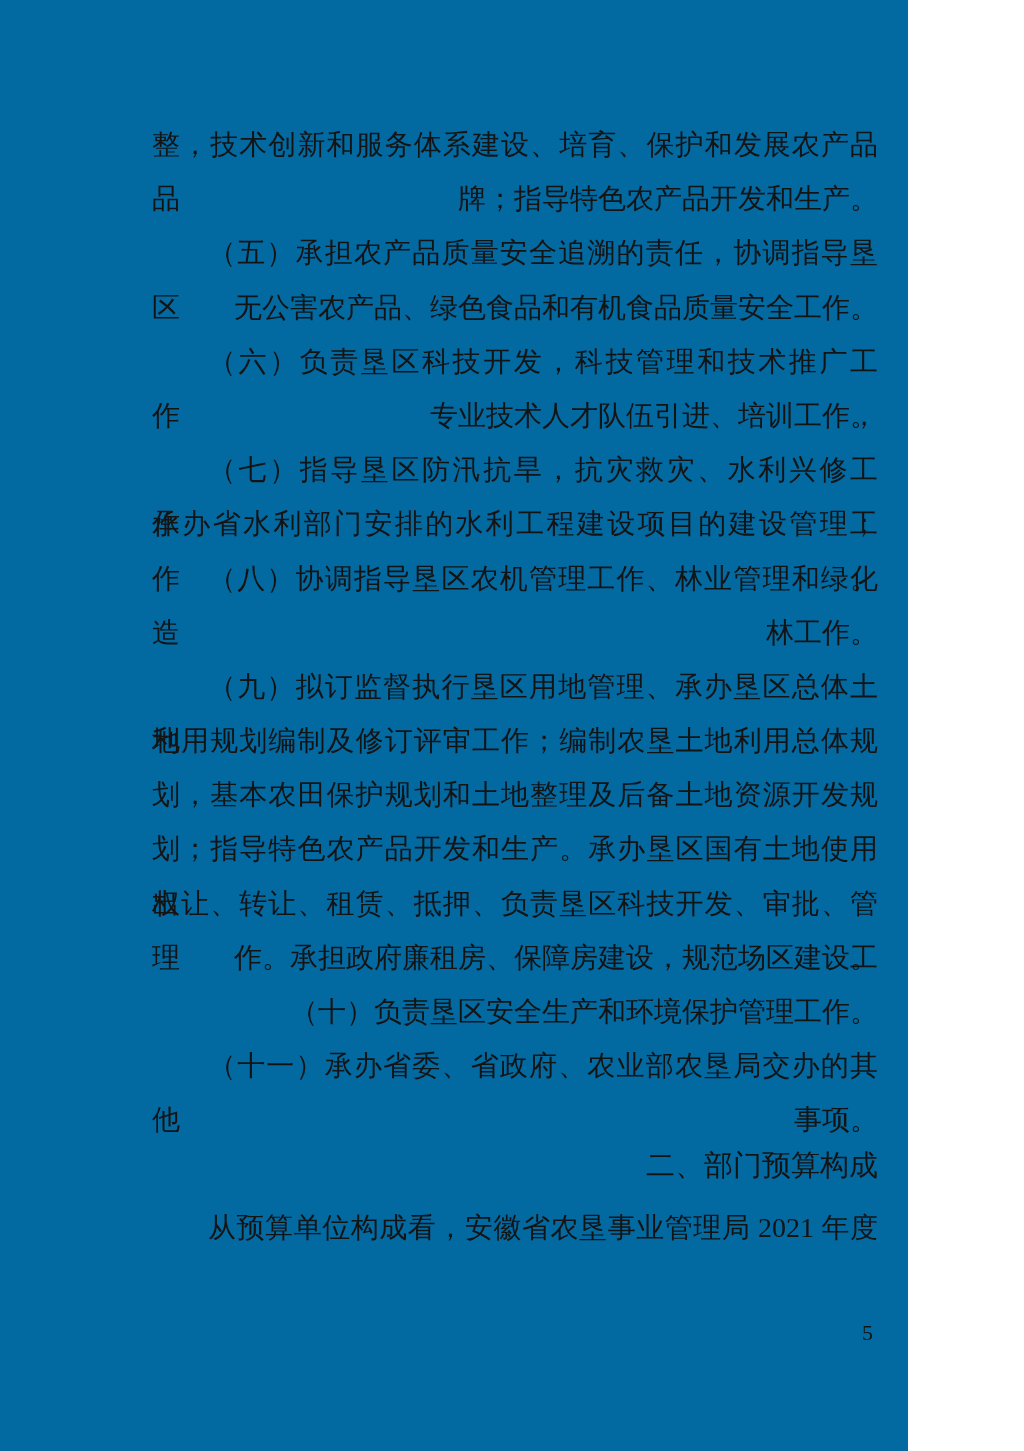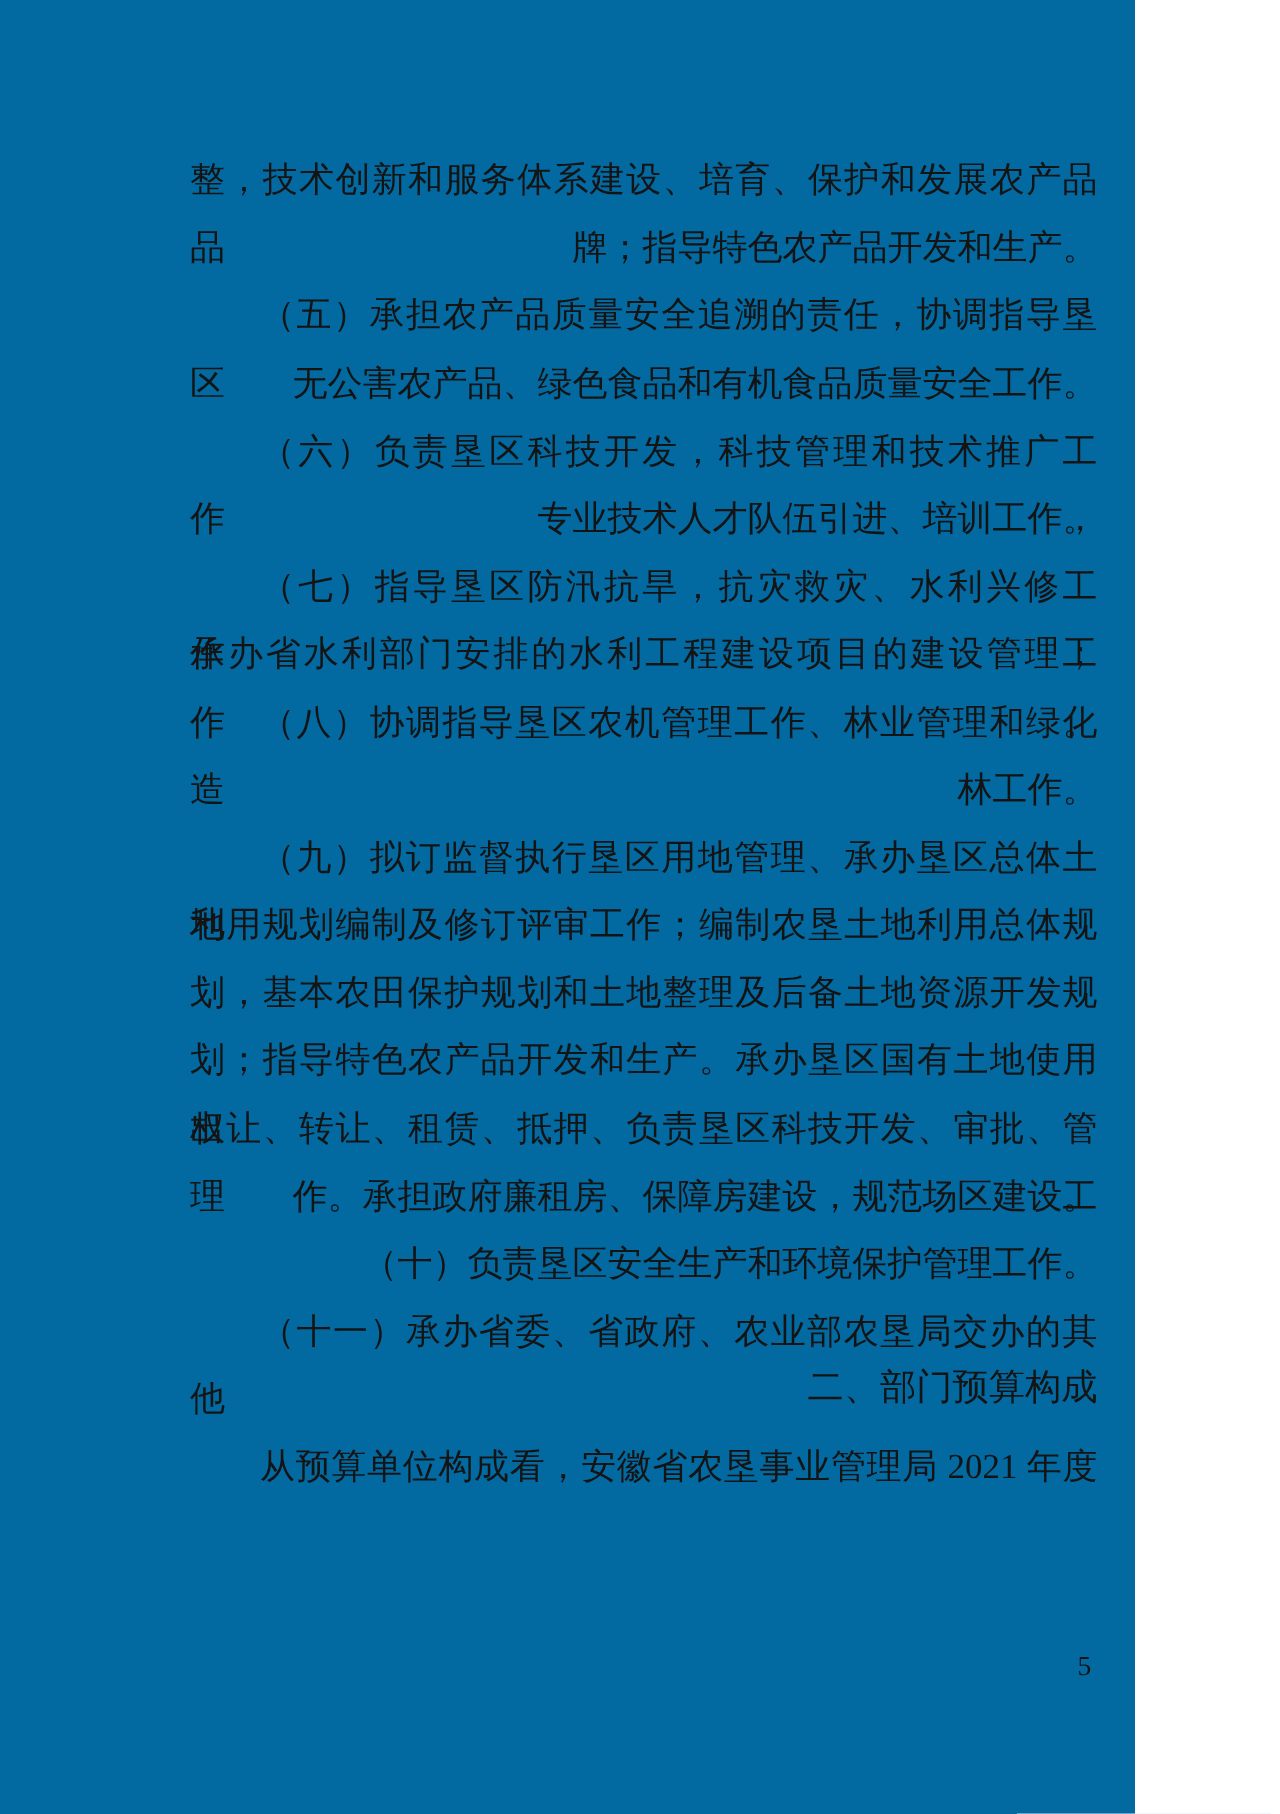--- a/index.html
+++ b/index.html
@@ -71,17 +71,18 @@
     <div class="line indent justify">（八）协调指导垦区农机管理工作、林业管理和绿化造</div>
     <div class="line">林工作。</div>
     <div class="line indent justify">（九）拟订监督执行垦区用地管理、承办垦区总体土地</div>
     <div class="line justify">利用规划编制及修订评审工作；编制农垦土地利用总体规</div>
     <div class="line justify">划，基本农田保护规划和土地整理及后备土地资源开发规</div>
     <div class="line justify">划；指导特色农产品开发和生产。承办垦区国有土地使用权</div>
     <div class="line justify">出让、转让、租赁、抵押、负责垦区科技开发、审批、管理工</div>
     <div class="line">作。承担政府廉租房、保障房建设，规范场区建设。</div>
     <div class="line indent">（十）负责垦区安全生产和环境保护管理工作。</div>
     <div class="line indent justify">（十一）承办省委、省政府、农业部农垦局交办的其他</div>
+    <div class="line">事项。</div>
     <div class="line heading indent">二、部门预算构成</div>
     <div class="line indent justify">从预算单位构成看，安徽省农垦事业管理局 2021 年度</div>
   </div>
   <div class="page-number">5</div>
 </div>
 
 </body></html>

